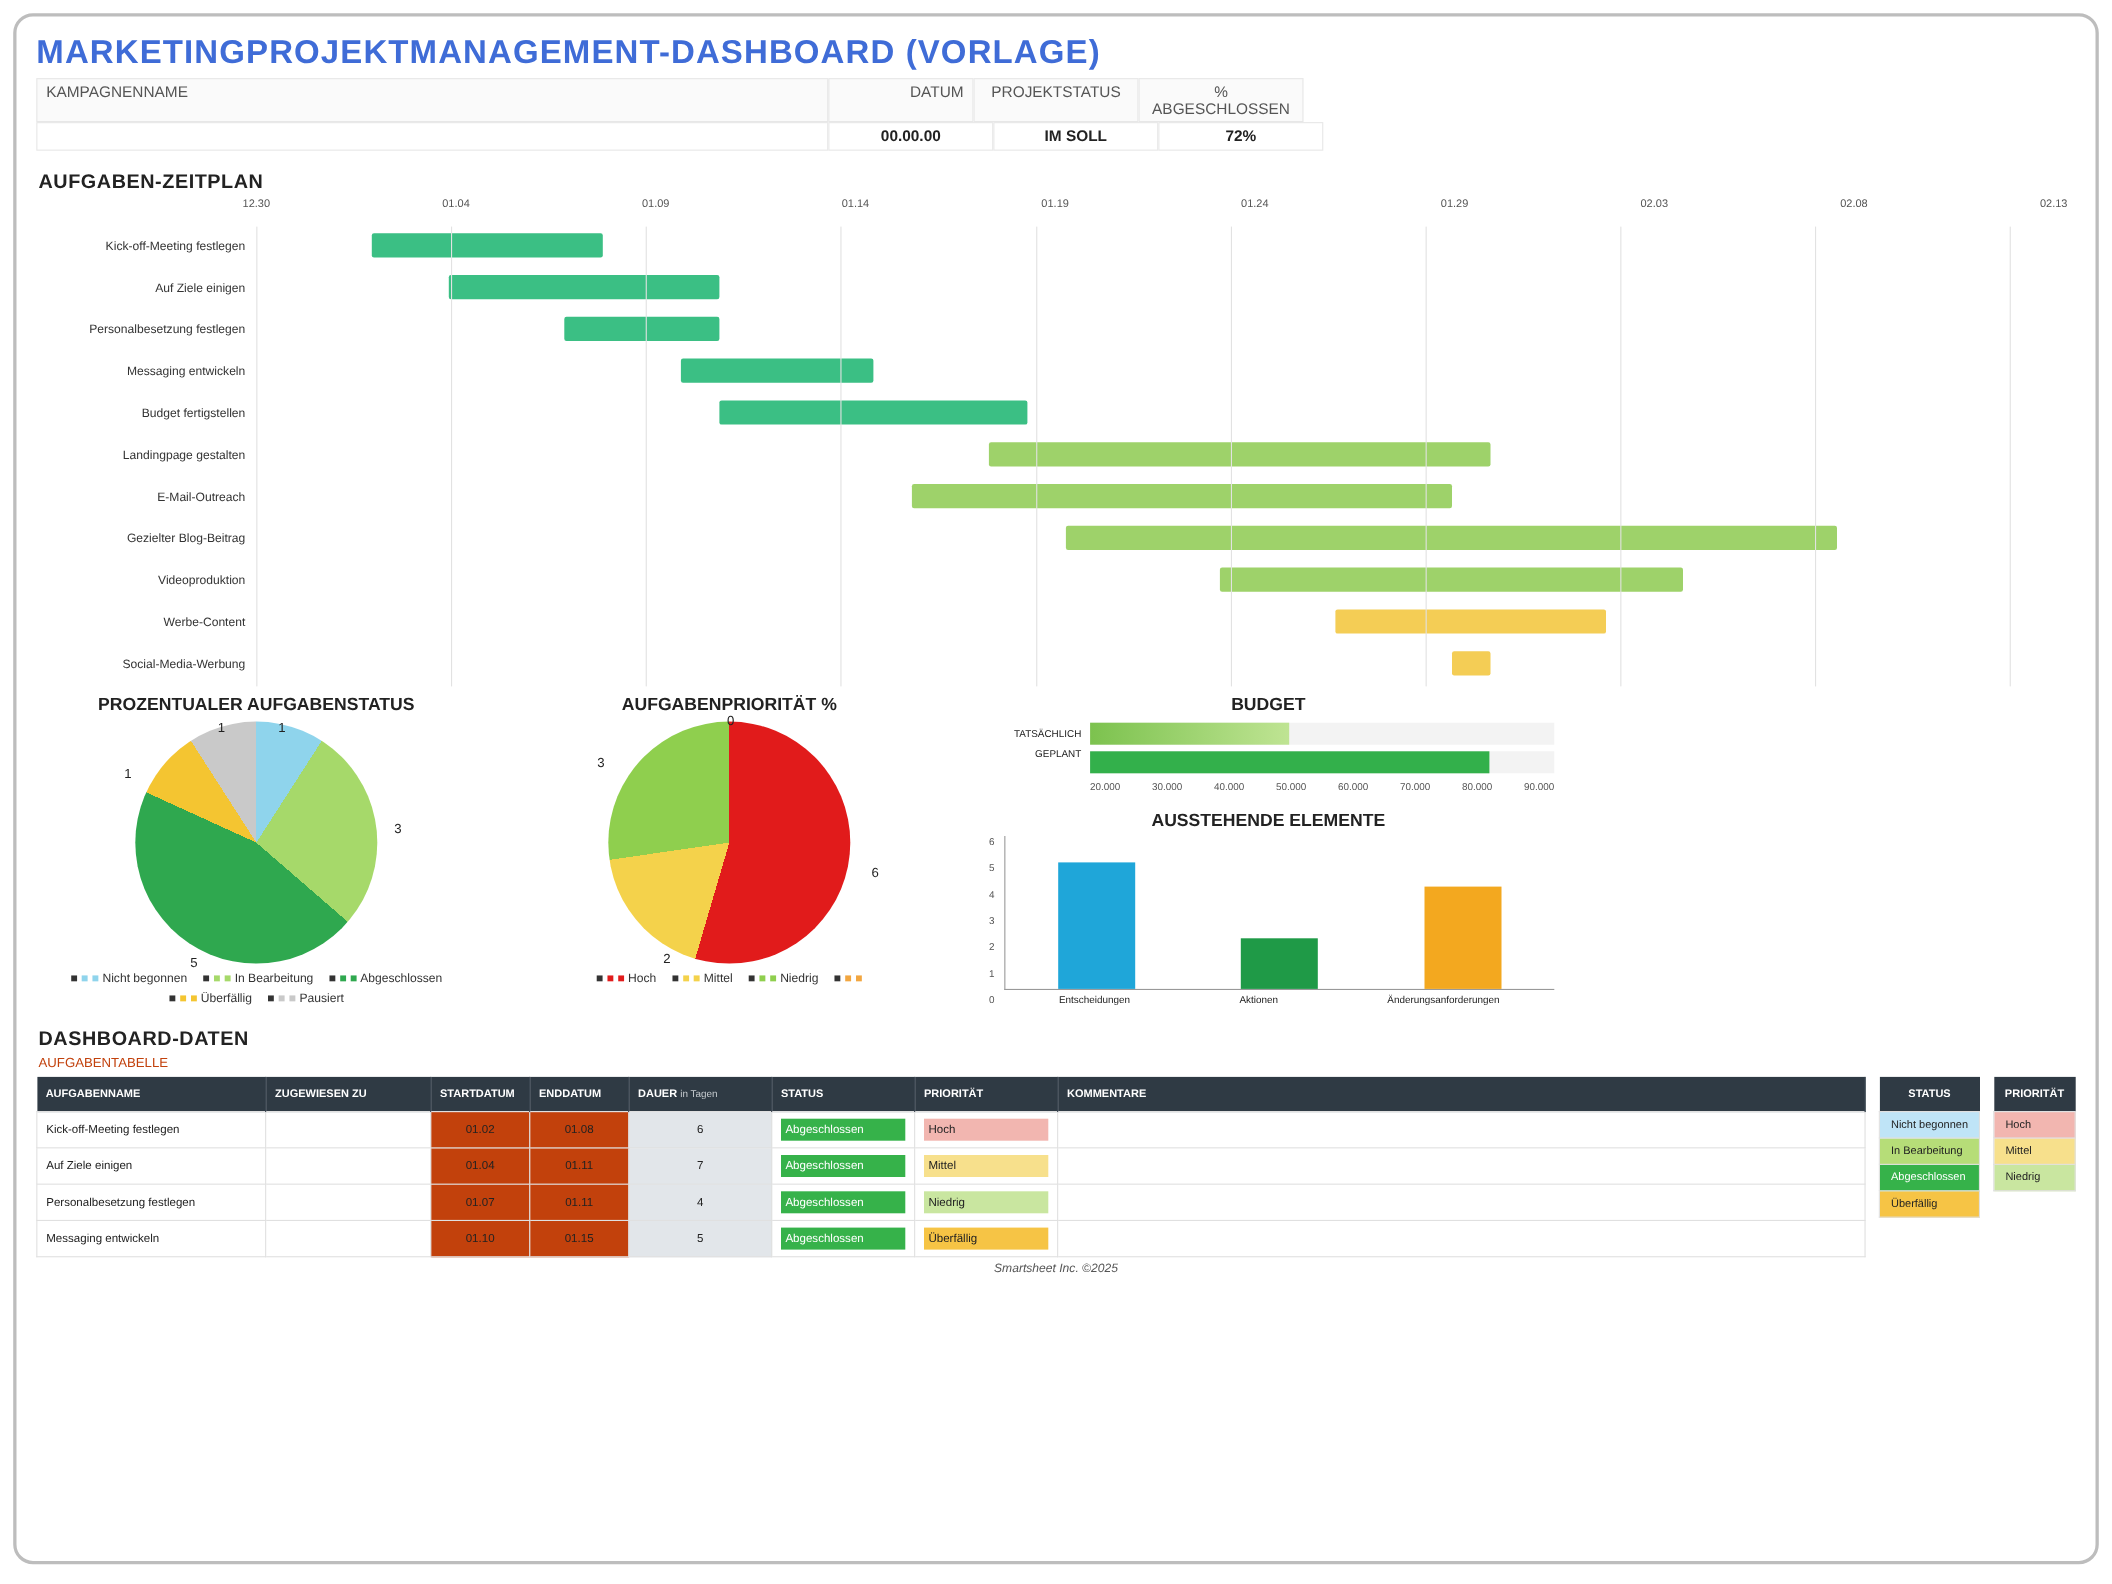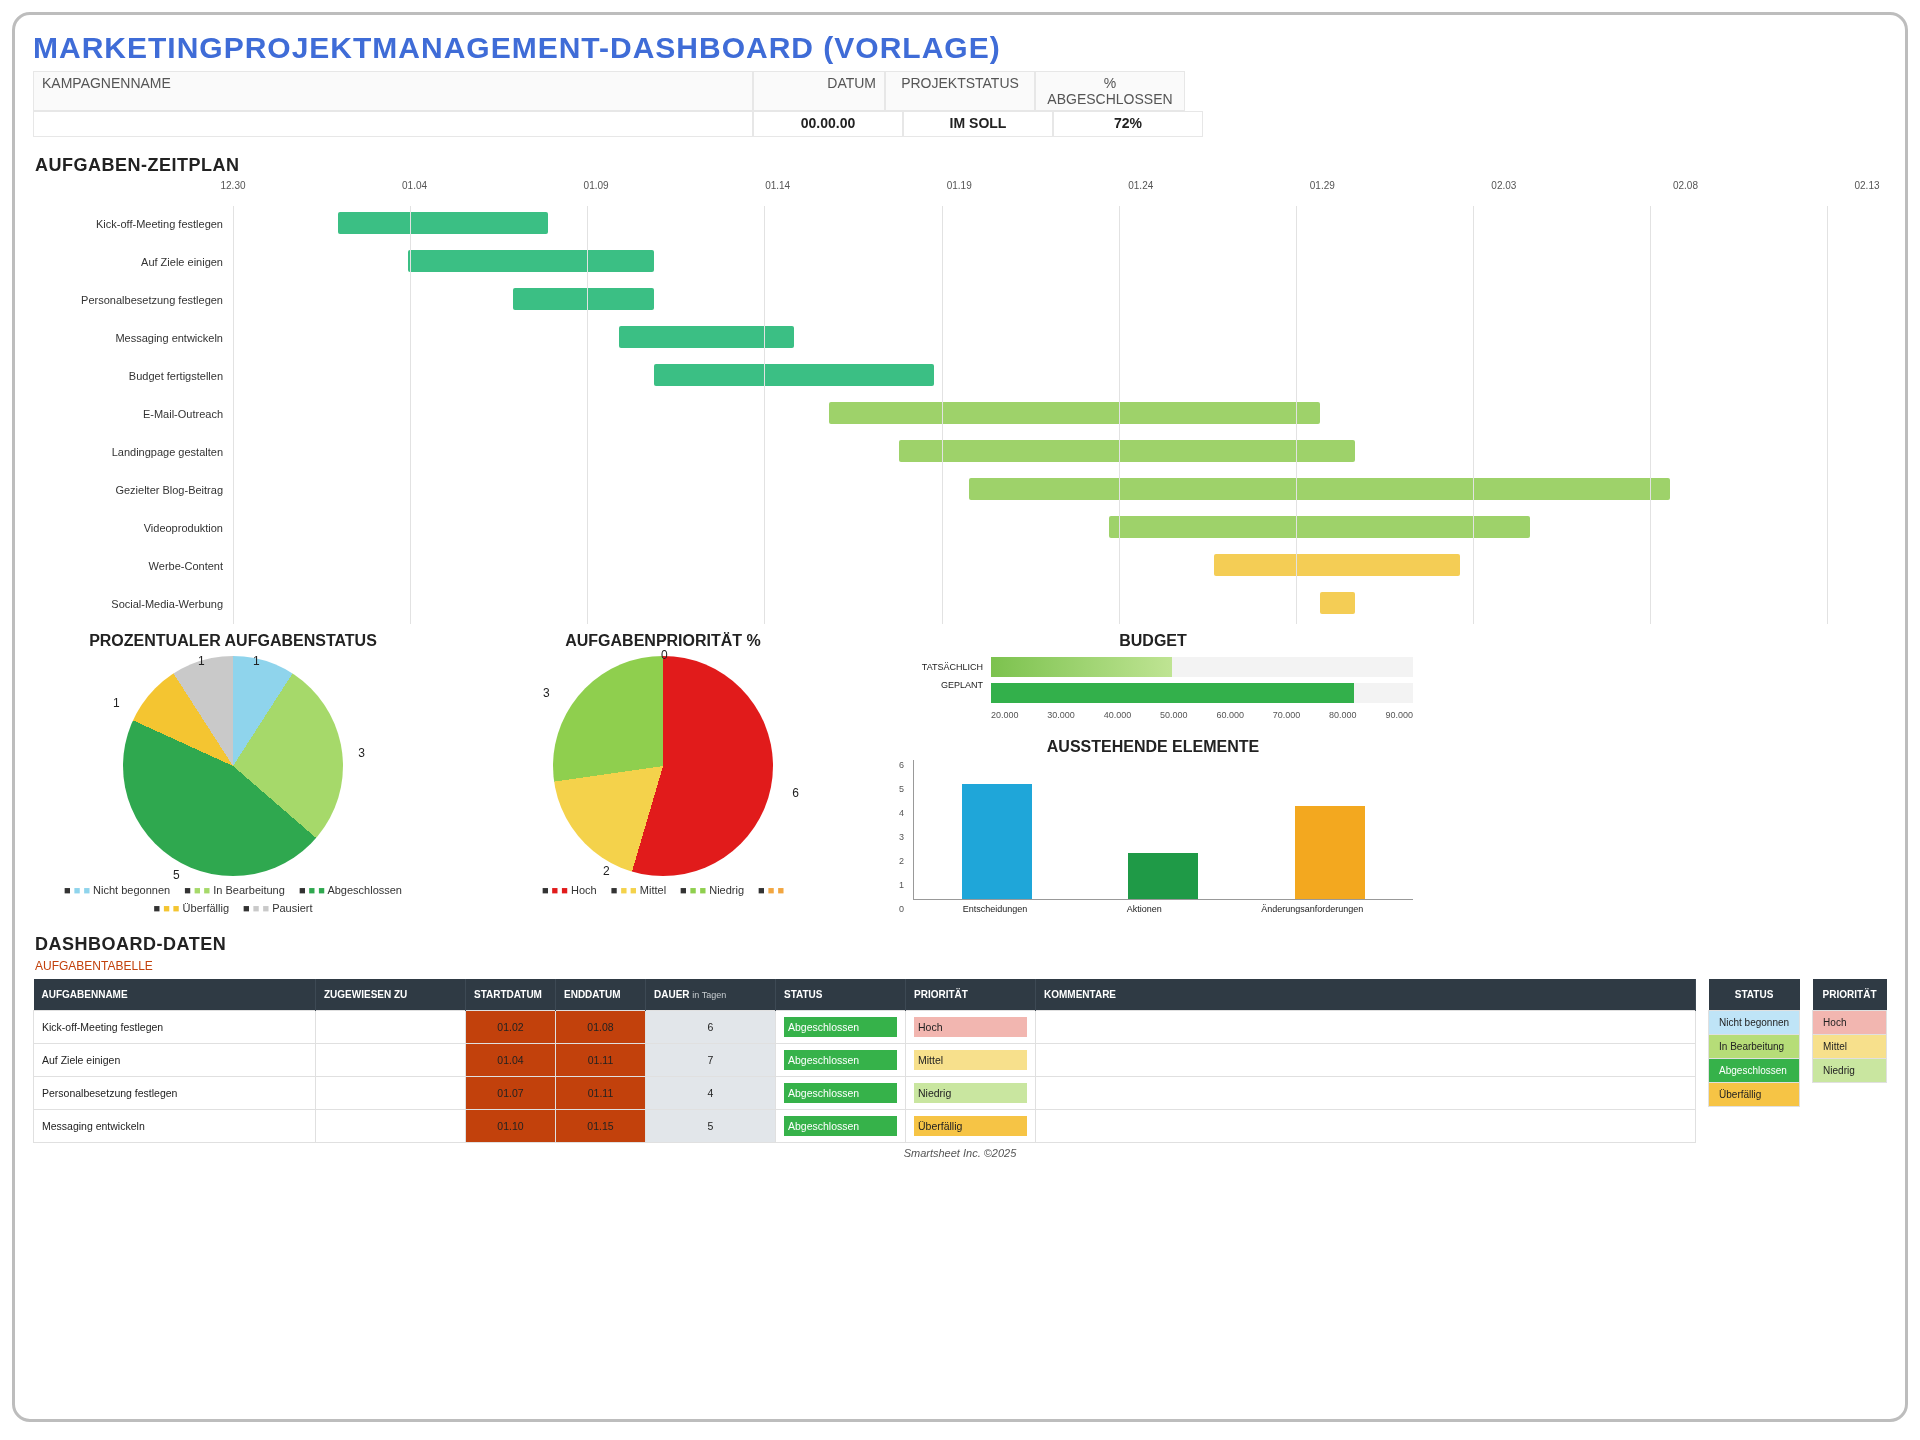--- a/index.html
+++ b/index.html
@@ -142,26 +142,26 @@
         </div>
         <div class="gantt-row">
           <div class="lbl">Messaging entwickeln</div>
           <div class="bar" style="left: calc(21.0222% + 200px); width: 9.55556%; background: rgb(59, 191, 132);"></div>
         </div>
         <div class="gantt-row">
           <div class="lbl">Budget fertigstellen</div>
           <div class="bar" style="left: calc(22.9333% + 200px); width: 15.2889%; background: rgb(59, 191, 132);"></div>
         </div>
         <div class="gantt-row">
+          <div class="lbl">Landingpage gestalten</div>
+          <div class="bar" style="left: calc(36.3111% + 200px); width: 24.8444%; background: rgb(158, 210, 106);"></div>
+        </div>
+        <div class="gantt-row">
           <div class="lbl">E-Mail-Outreach</div>
           <div class="bar" style="left: calc(32.4889% + 200px); width: 26.7556%; background: rgb(158, 210, 106);"></div>
-        </div>
-        <div class="gantt-row">
-          <div class="lbl">Landingpage gestalten</div>
-          <div class="bar" style="left: calc(36.3111% + 200px); width: 24.8444%; background: rgb(158, 210, 106);"></div>
         </div>
         <div class="gantt-row">
           <div class="lbl">Gezielter Blog-Beitrag</div>
           <div class="bar" style="left: calc(40.1333% + 200px); width: 38.2222%; background: rgb(158, 210, 106);"></div>
         </div>
         <div class="gantt-row">
           <div class="lbl">Videoproduktion</div>
           <div class="bar" style="left: calc(47.7778% + 200px); width: 22.9333%; background: rgb(158, 210, 106);"></div>
         </div>
         <div class="gantt-row">
@@ -273,21 +273,21 @@
     </div>
   </div>
 
   <div class="section-title" style="margin-top:20px">DASHBOARD-DATEN</div>
   <div class="section-sub">AUFGABENTABELLE</div>
 
   <div class="side-tables">
     <table class="data-table" style="flex:1">
       <thead>
           <tr>
-        <th style="width:282px">AUFGABENNAME</th>
+        <th style="width:208px">AUFGABENNAME</th>
         <th style="width:150px">ZUGEWIESEN ZU</th>
         <th style="width:90px">STARTDATUM</th>
         <th style="width:90px">ENDDATUM</th>
         <th style="width:130px"><span>DAUER</span> <span class="sub">in Tagen</span></th>
         <th style="width:130px">STATUS</th>
         <th style="width:130px">PRIORITÄT</th>
         <th>KOMMENTARE</th>
       </tr>
         </thead>
       <tbody id="table-body">

